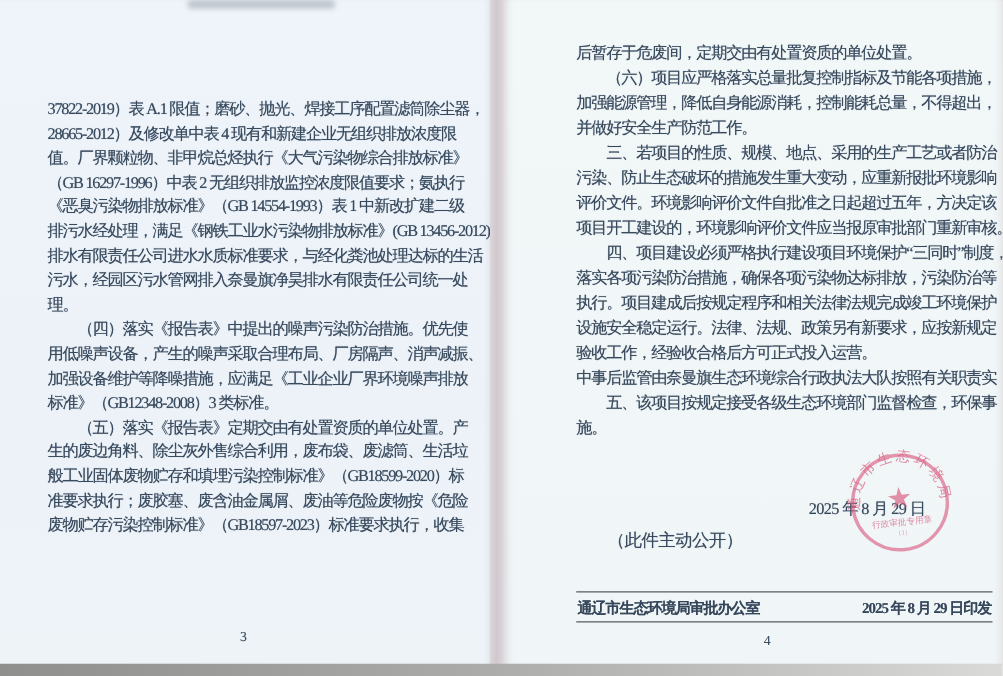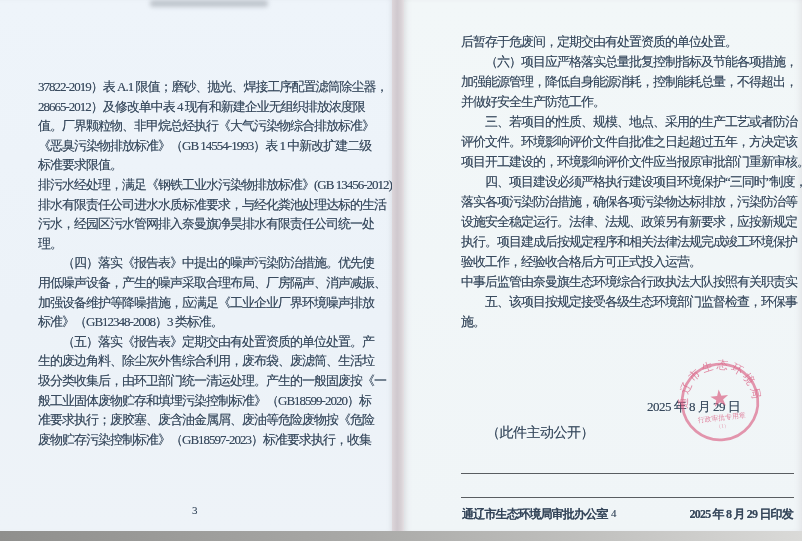--- a/index.html
+++ b/index.html
@@ -62,69 +62,69 @@
   .footer-rule{
     position:absolute;left:57px;width:333px;border-top:1.5px solid #3e4246;
     opacity:.85;
   }
   .fr-top{top:473px;}
   .fr-bottom{top:497px;}
   .footer-row{
     position:absolute;left:58px;top:478px;width:331px;
     display:flex;justify-content:space-between;align-items:flex-start;
     color:#35465a;font-size:12px;font-weight:600;letter-spacing:-.8px;
-    text-shadow:0 0 .5px rgba(53,70,90,.55);white-space:nowrap;margin-top:28px;
+    text-shadow:0 0 .5px rgba(53,70,90,.55);white-space:nowrap;
   }
 </style>
 </head>
 <body>
 
 <div class="scan">
 
   <div class="page page-left">
     <div class="smudge"></div>
     <div class="textblock tb-left">
       <div class="ln">37822-2019）表 A.1 限值；磨砂、抛光、焊接工序配置滤筒除尘器，</div>
       <div class="ln">28665-2012）及修改单中表 4 现有和新建企业无组织排放浓度限</div>
       <div class="ln">值。厂界颗粒物、非甲烷总烃执行《大气污染物综合排放标准》</div>
+      <div class="ln">（GB 16297-1996）中表 2 无组织排放监控浓度限值要求；氨执行</div>
       <div class="ln">《恶臭污染物排放标准》（GB 14554-1993）表 1 中新改扩建二级</div>
-      <div class="ln">标准要求限值。</div>
       <div class="ln">排污水经处理，满足《钢铁工业水污染物排放标准》(GB 13456-2012)</div>
       <div class="ln">排水有限责任公司进水水质标准要求，与经化粪池处理达标的生活</div>
       <div class="ln">污水，经园区污水管网排入奈曼旗净昊排水有限责任公司统一处</div>
       <div class="ln">理。</div>
       <div class="ln">　　（四）落实《报告表》中提出的噪声污染防治措施。优先使</div>
       <div class="ln">用低噪声设备，产生的噪声采取合理布局、厂房隔声、消声减振、</div>
       <div class="ln">加强设备维护等降噪措施，应满足《工业企业厂界环境噪声排放</div>
       <div class="ln">标准》（GB12348-2008）3 类标准。</div>
       <div class="ln">　　（五）落实《报告表》定期交由有处置资质的单位处置。产</div>
       <div class="ln">生的废边角料、除尘灰外售综合利用，废布袋、废滤筒、生活垃</div>
-      <div class="ln">圾分类收集后，由环卫部门统一清运处理。产生的一般固废按《一</div>
       <div class="ln">般工业固体废物贮存和填埋污染控制标准》（GB18599-2020）标</div>
       <div class="ln">准要求执行；废胶塞、废含油金属屑、废油等危险废物按《危险</div>
       <div class="ln">废物贮存污染控制标准》（GB18597-2023）标准要求执行，收集</div>
     </div>
     <div class="pagenum pn-left">3</div>
   </div>
 
   <div class="gap"></div>
 
   <div class="page page-right">
     <div class="textblock tb-right">
       <div class="ln">后暂存于危废间，定期交由有处置资质的单位处置。</div>
       <div class="ln">　　（六）项目应严格落实总量批复控制指标及节能各项措施，</div>
       <div class="ln">加强能源管理，降低自身能源消耗，控制能耗总量，不得超出，</div>
       <div class="ln">并做好安全生产防范工作。</div>
       <div class="ln">　　三、若项目的性质、规模、地点、采用的生产工艺或者防治</div>
+      <div class="ln">污染、防止生态破坏的措施发生重大变动，应重新报批环境影响</div>
       <div class="ln">评价文件。环境影响评价文件自批准之日起超过五年，方决定该</div>
       <div class="ln">项目开工建设的，环境影响评价文件应当报原审批部门重新审核。</div>
       <div class="ln">　　四、项目建设必须严格执行建设项目环境保护“三同时”制度，</div>
       <div class="ln">落实各项污染防治措施，确保各项污染物达标排放，污染防治等</div>
+      <div class="ln">执行。项目建成后按规定程序和相关法律法规完成竣工环境保护</div>
       <div class="ln">设施安全稳定运行。法律、法规、政策另有新要求，应按新规定</div>
-      <div class="ln">执行。项目建成后按规定程序和相关法律法规完成竣工环境保护</div>
       <div class="ln">验收工作，经验收合格后方可正式投入运营。</div>
       <div class="ln">中事后监管由奈曼旗生态环境综合行政执法大队按照有关职责实</div>
       <div class="ln">　　五、该项目按规定接受各级生态环境部门监督检查，环保事</div>
       <div class="ln">施。</div>
     </div>
 
     <div class="date-line">2025 年 8 月 29 日</div>
 
     <svg class="seal" viewBox="0 0 100 100">
       <circle cx="50" cy="50" r="44" fill="none" stroke="#d8547a" stroke-width="3.2" opacity="0.7"></circle>

